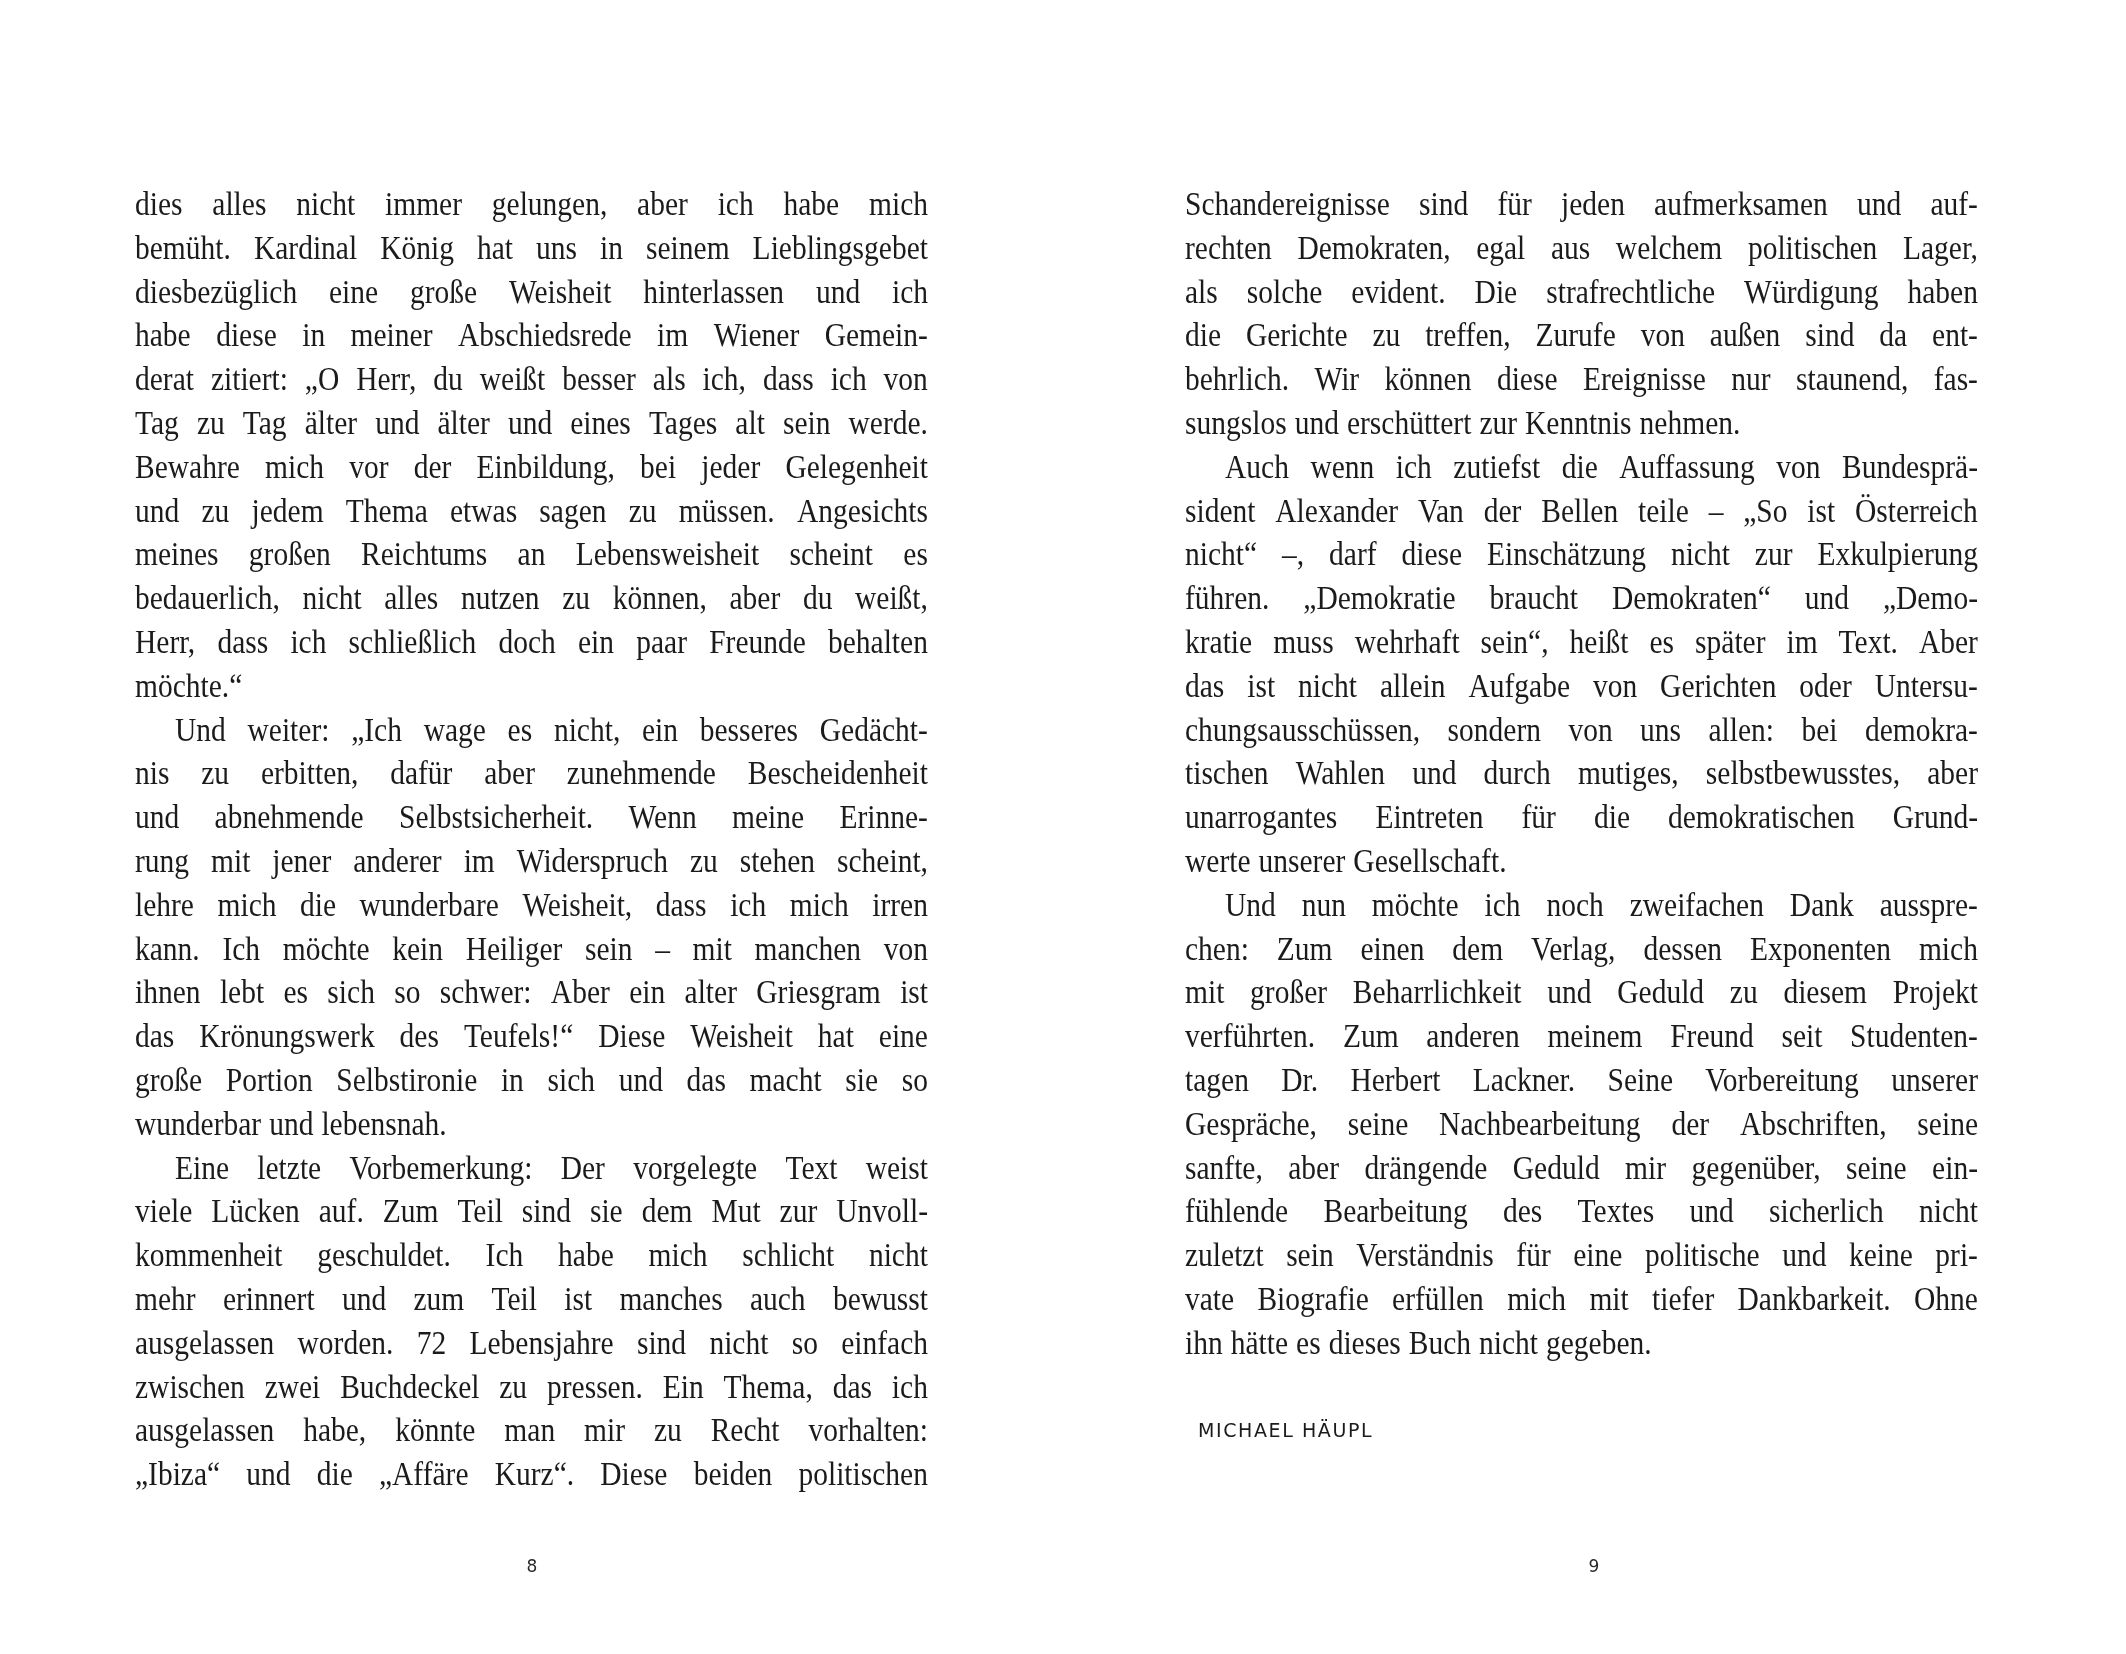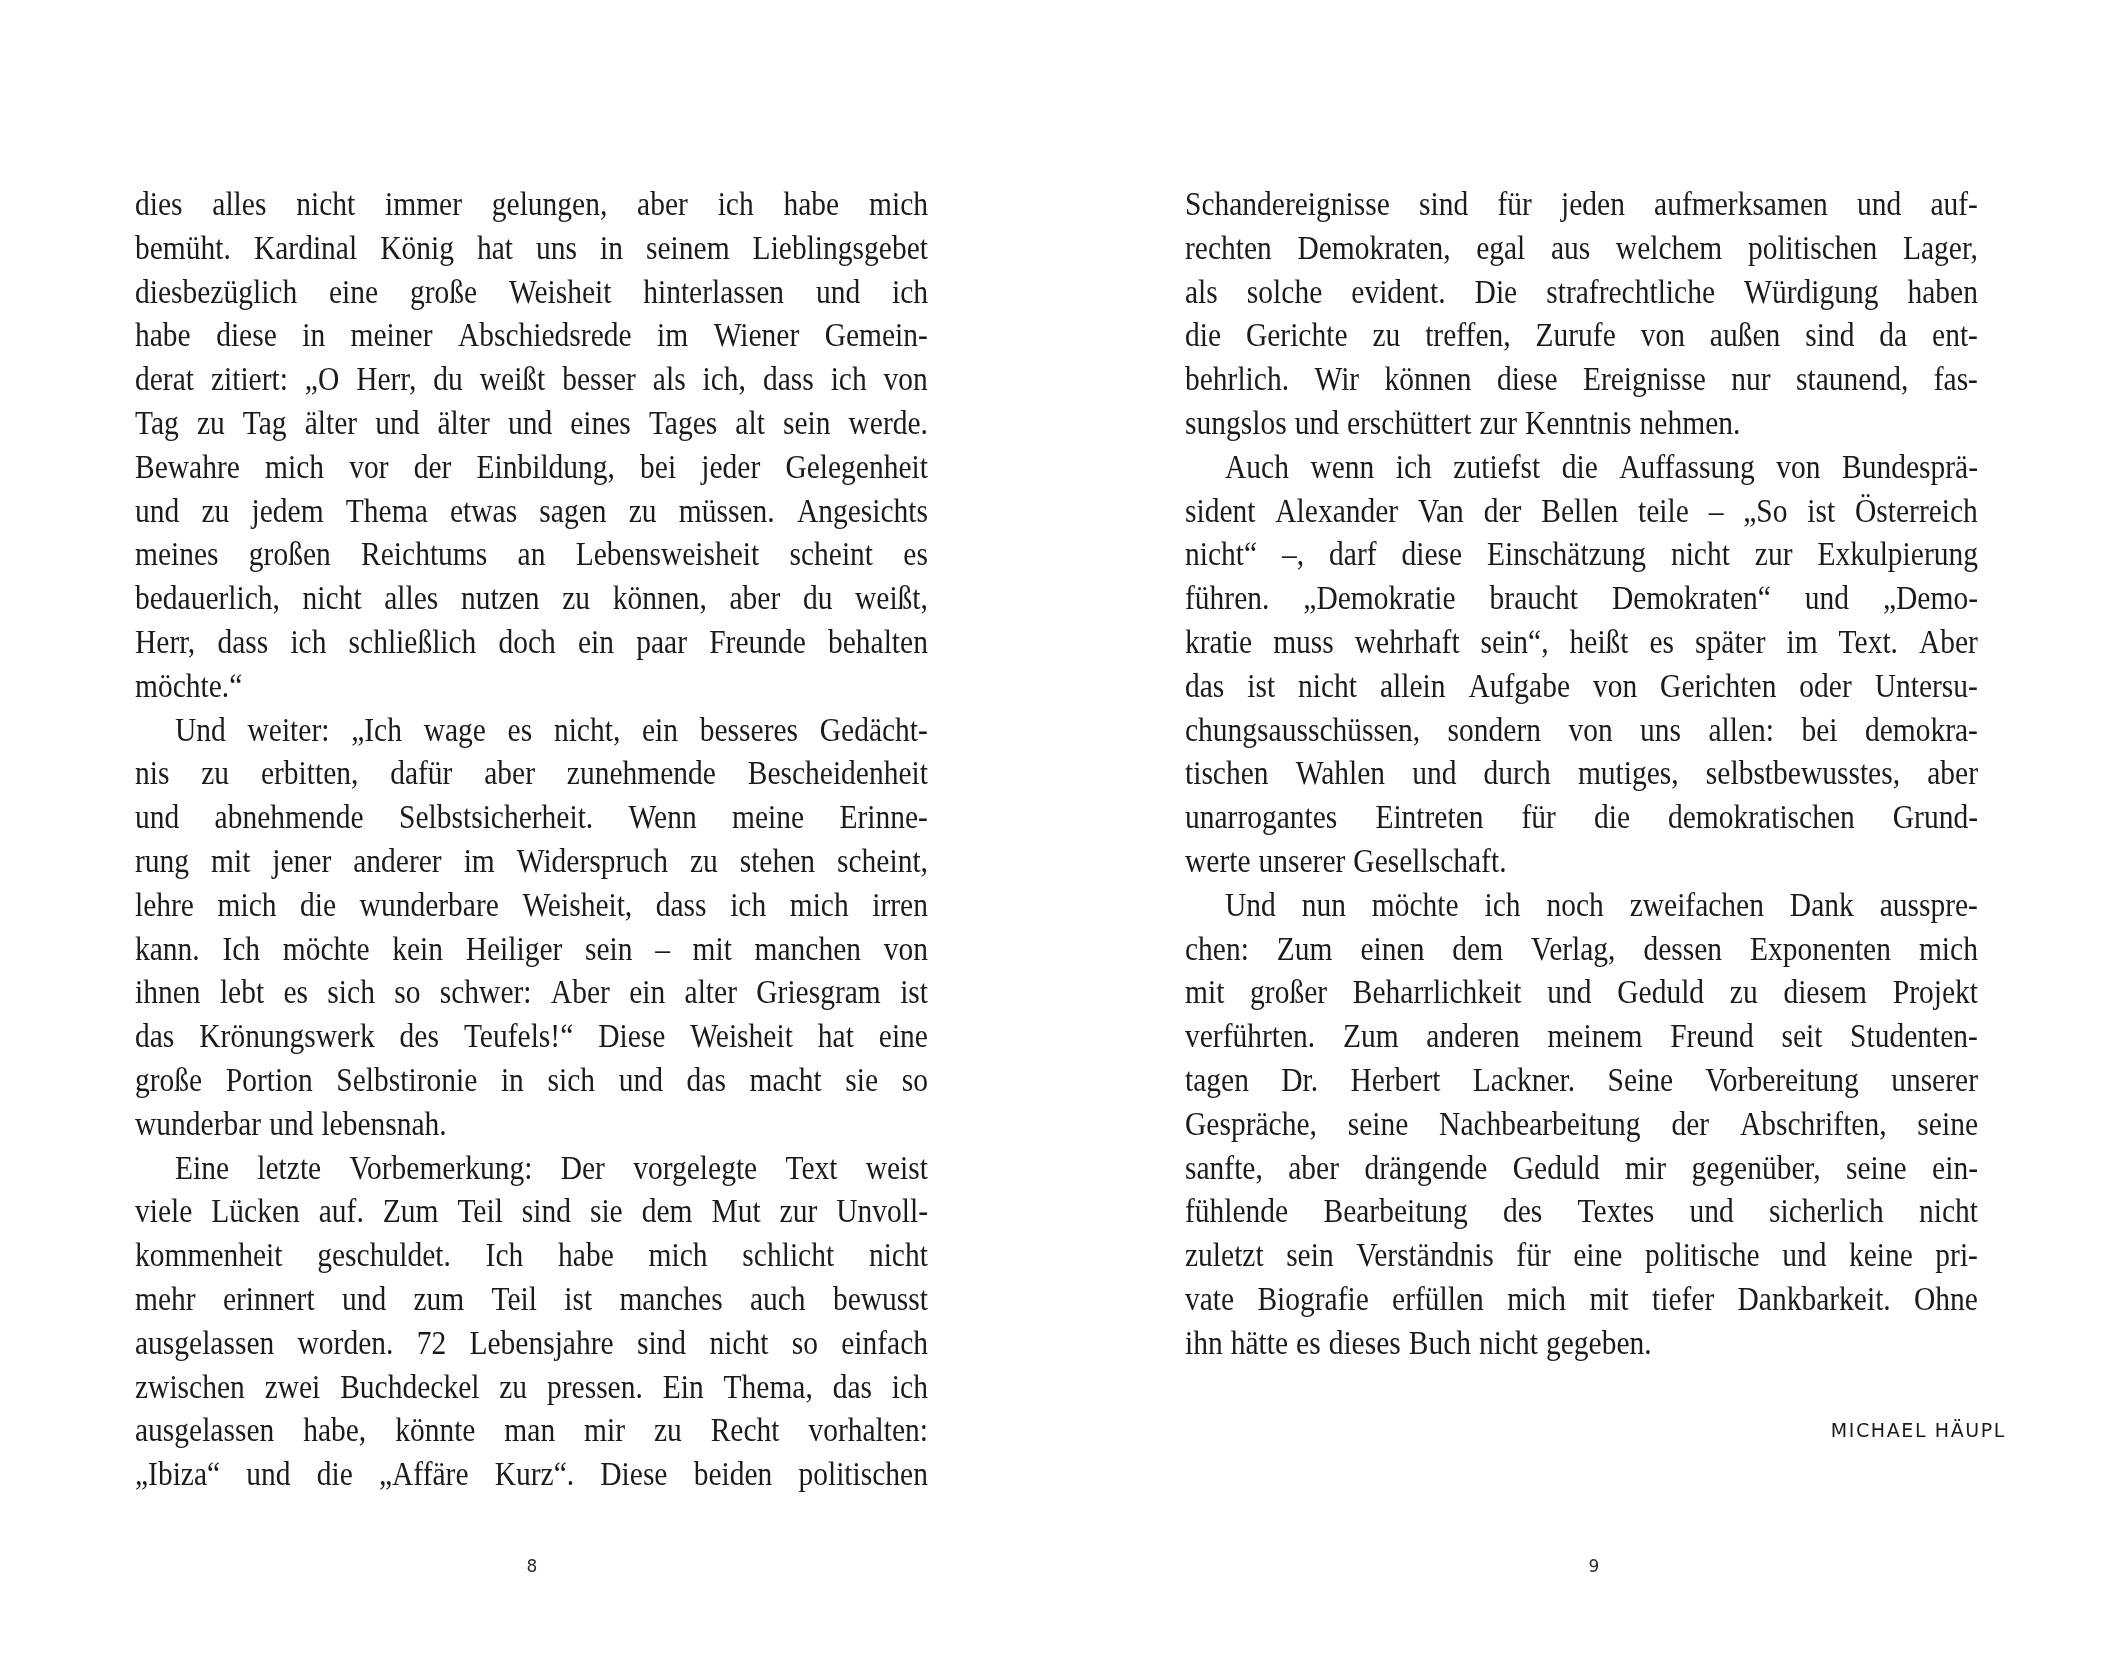--- a/index.html
+++ b/index.html
@@ -41,23 +41,23 @@
     transform: scaleY(1.12);
     transform-origin: left center;
   }
   .line.indent { padding-left: 40px; }
   .line.last { justify-content: flex-start; }
   .line.last .w { margin-right: 8px; }
 
   .signature {
     position: absolute;
     top: 1419px;
-    left: 150px;
+    left: 135px;
     width: 793px;
-    text-align: right;
+    text-align: left;
     font-family: "DejaVu Sans", "Liberation Sans", sans-serif;
     font-size: 19px;
     letter-spacing: 1.6px;
     color: #1b1b1b;
   }
 
   .page-number {
     position: absolute;
     top: 1556px;
     font-family: "DejaVu Sans", "Liberation Sans", sans-serif;

